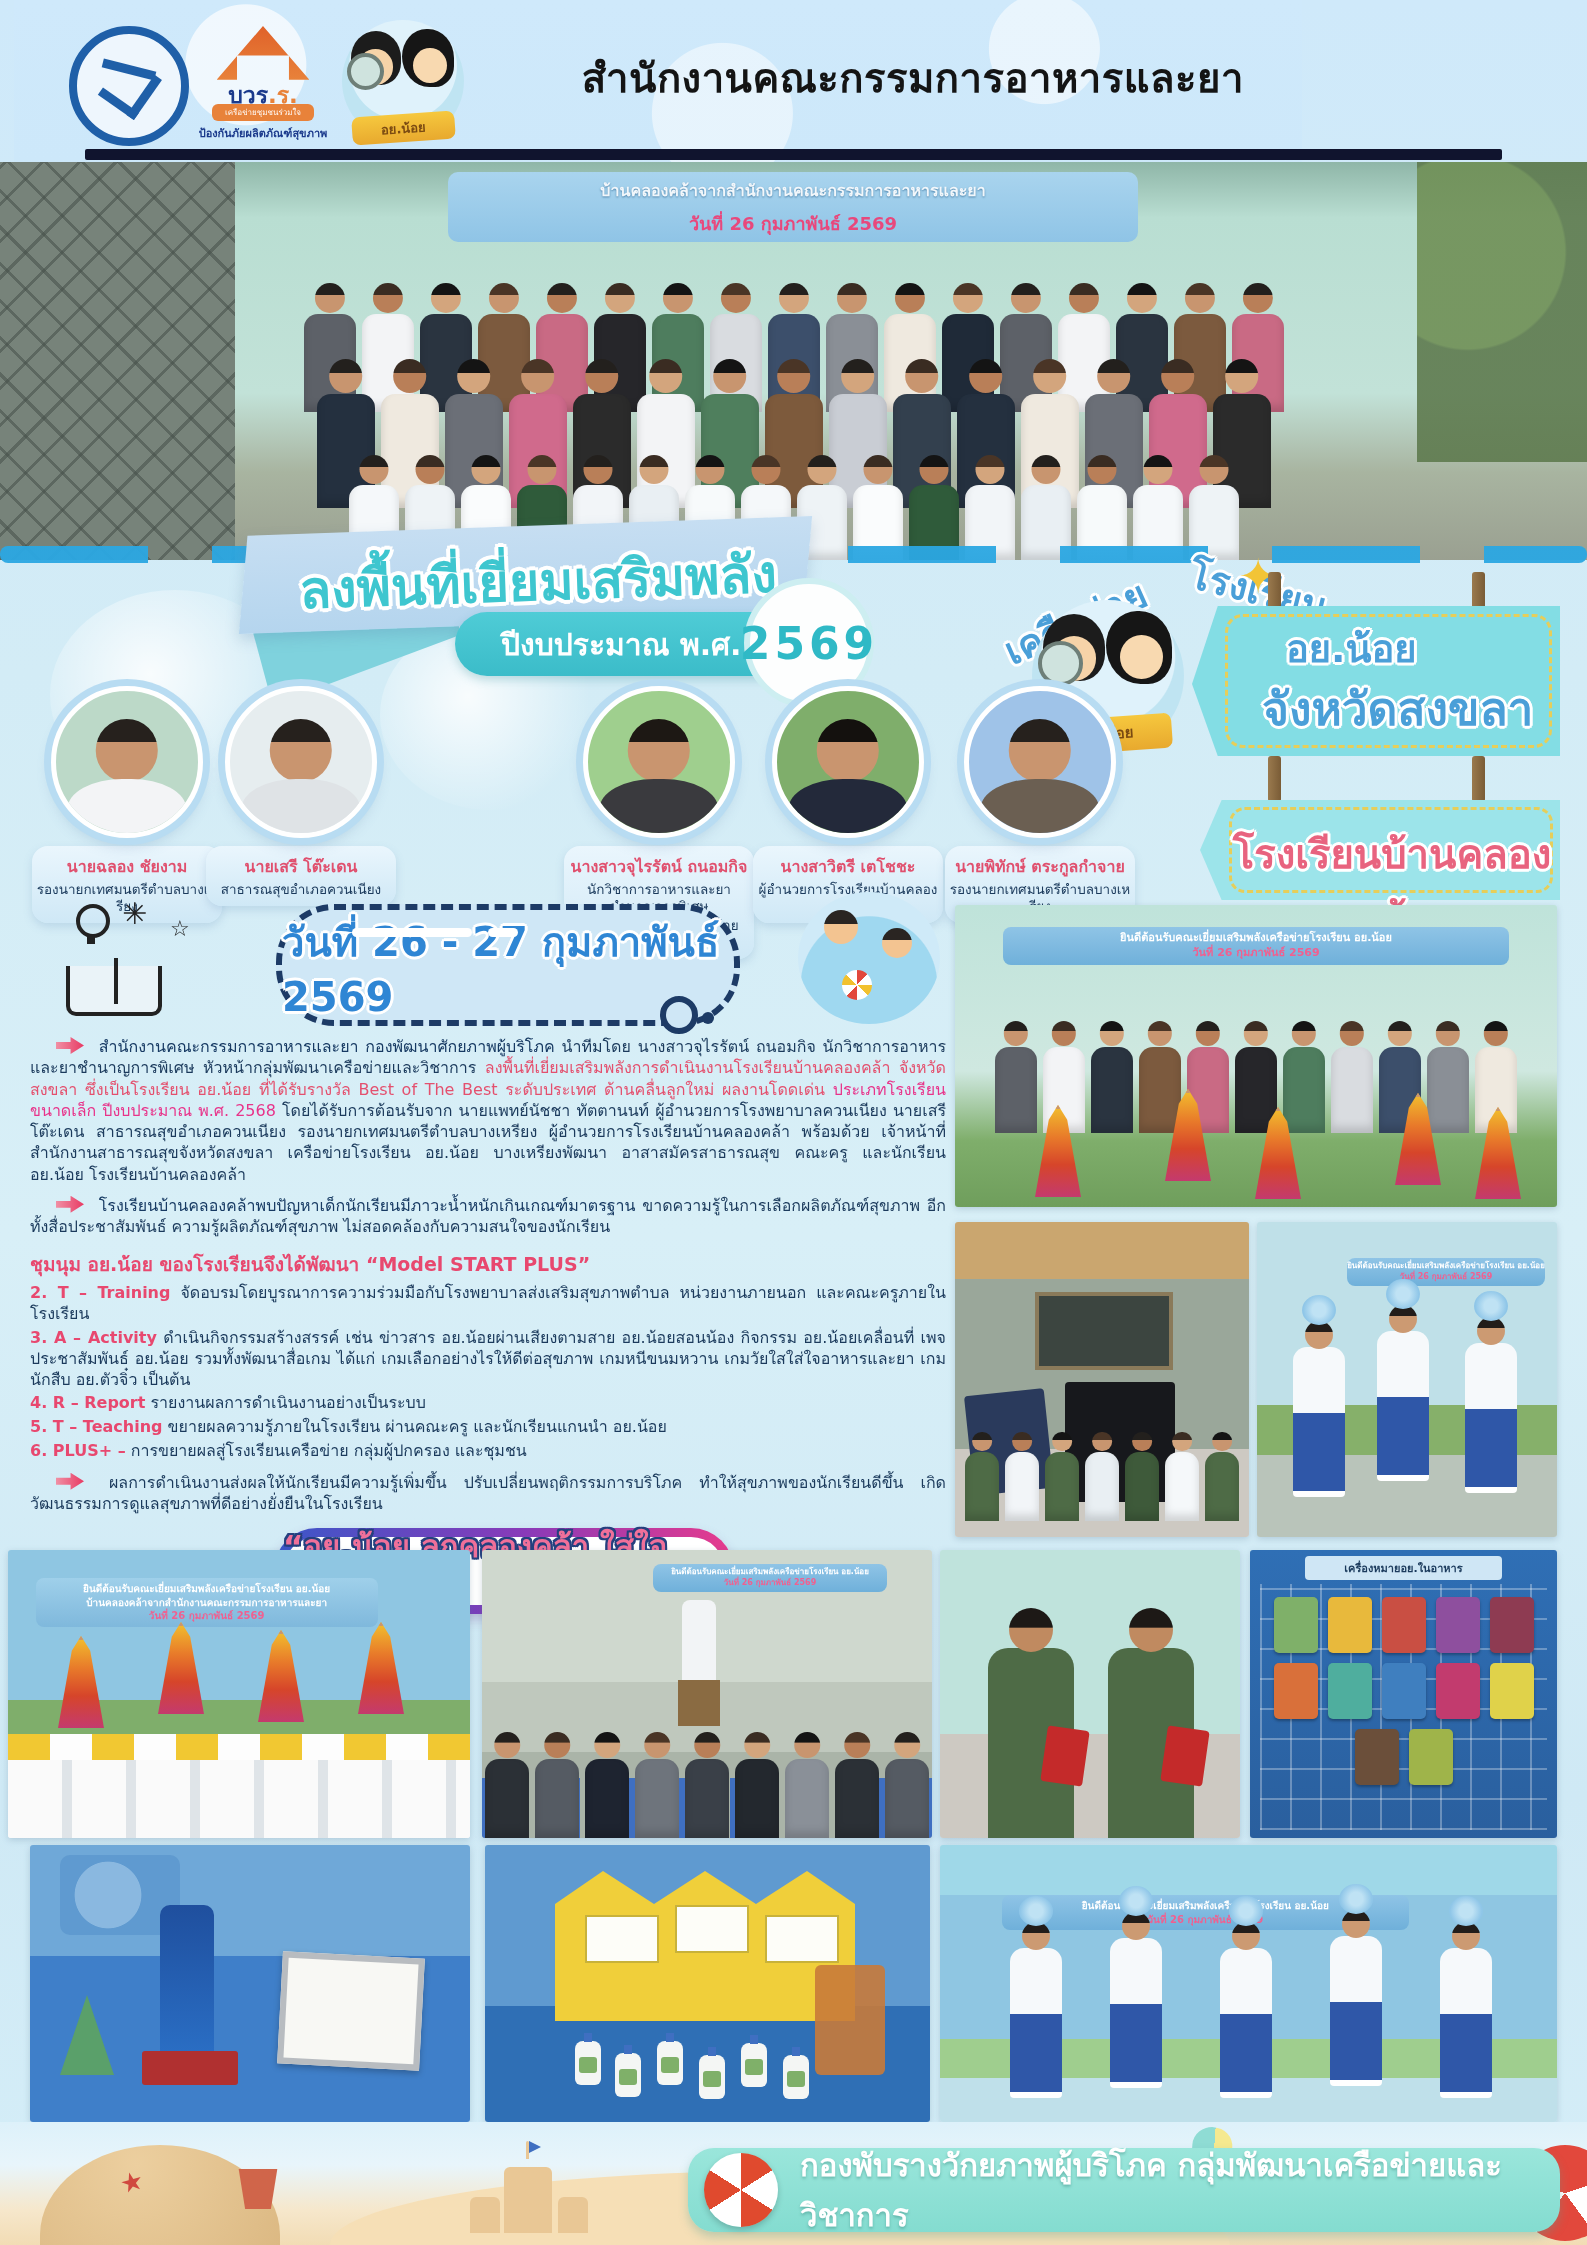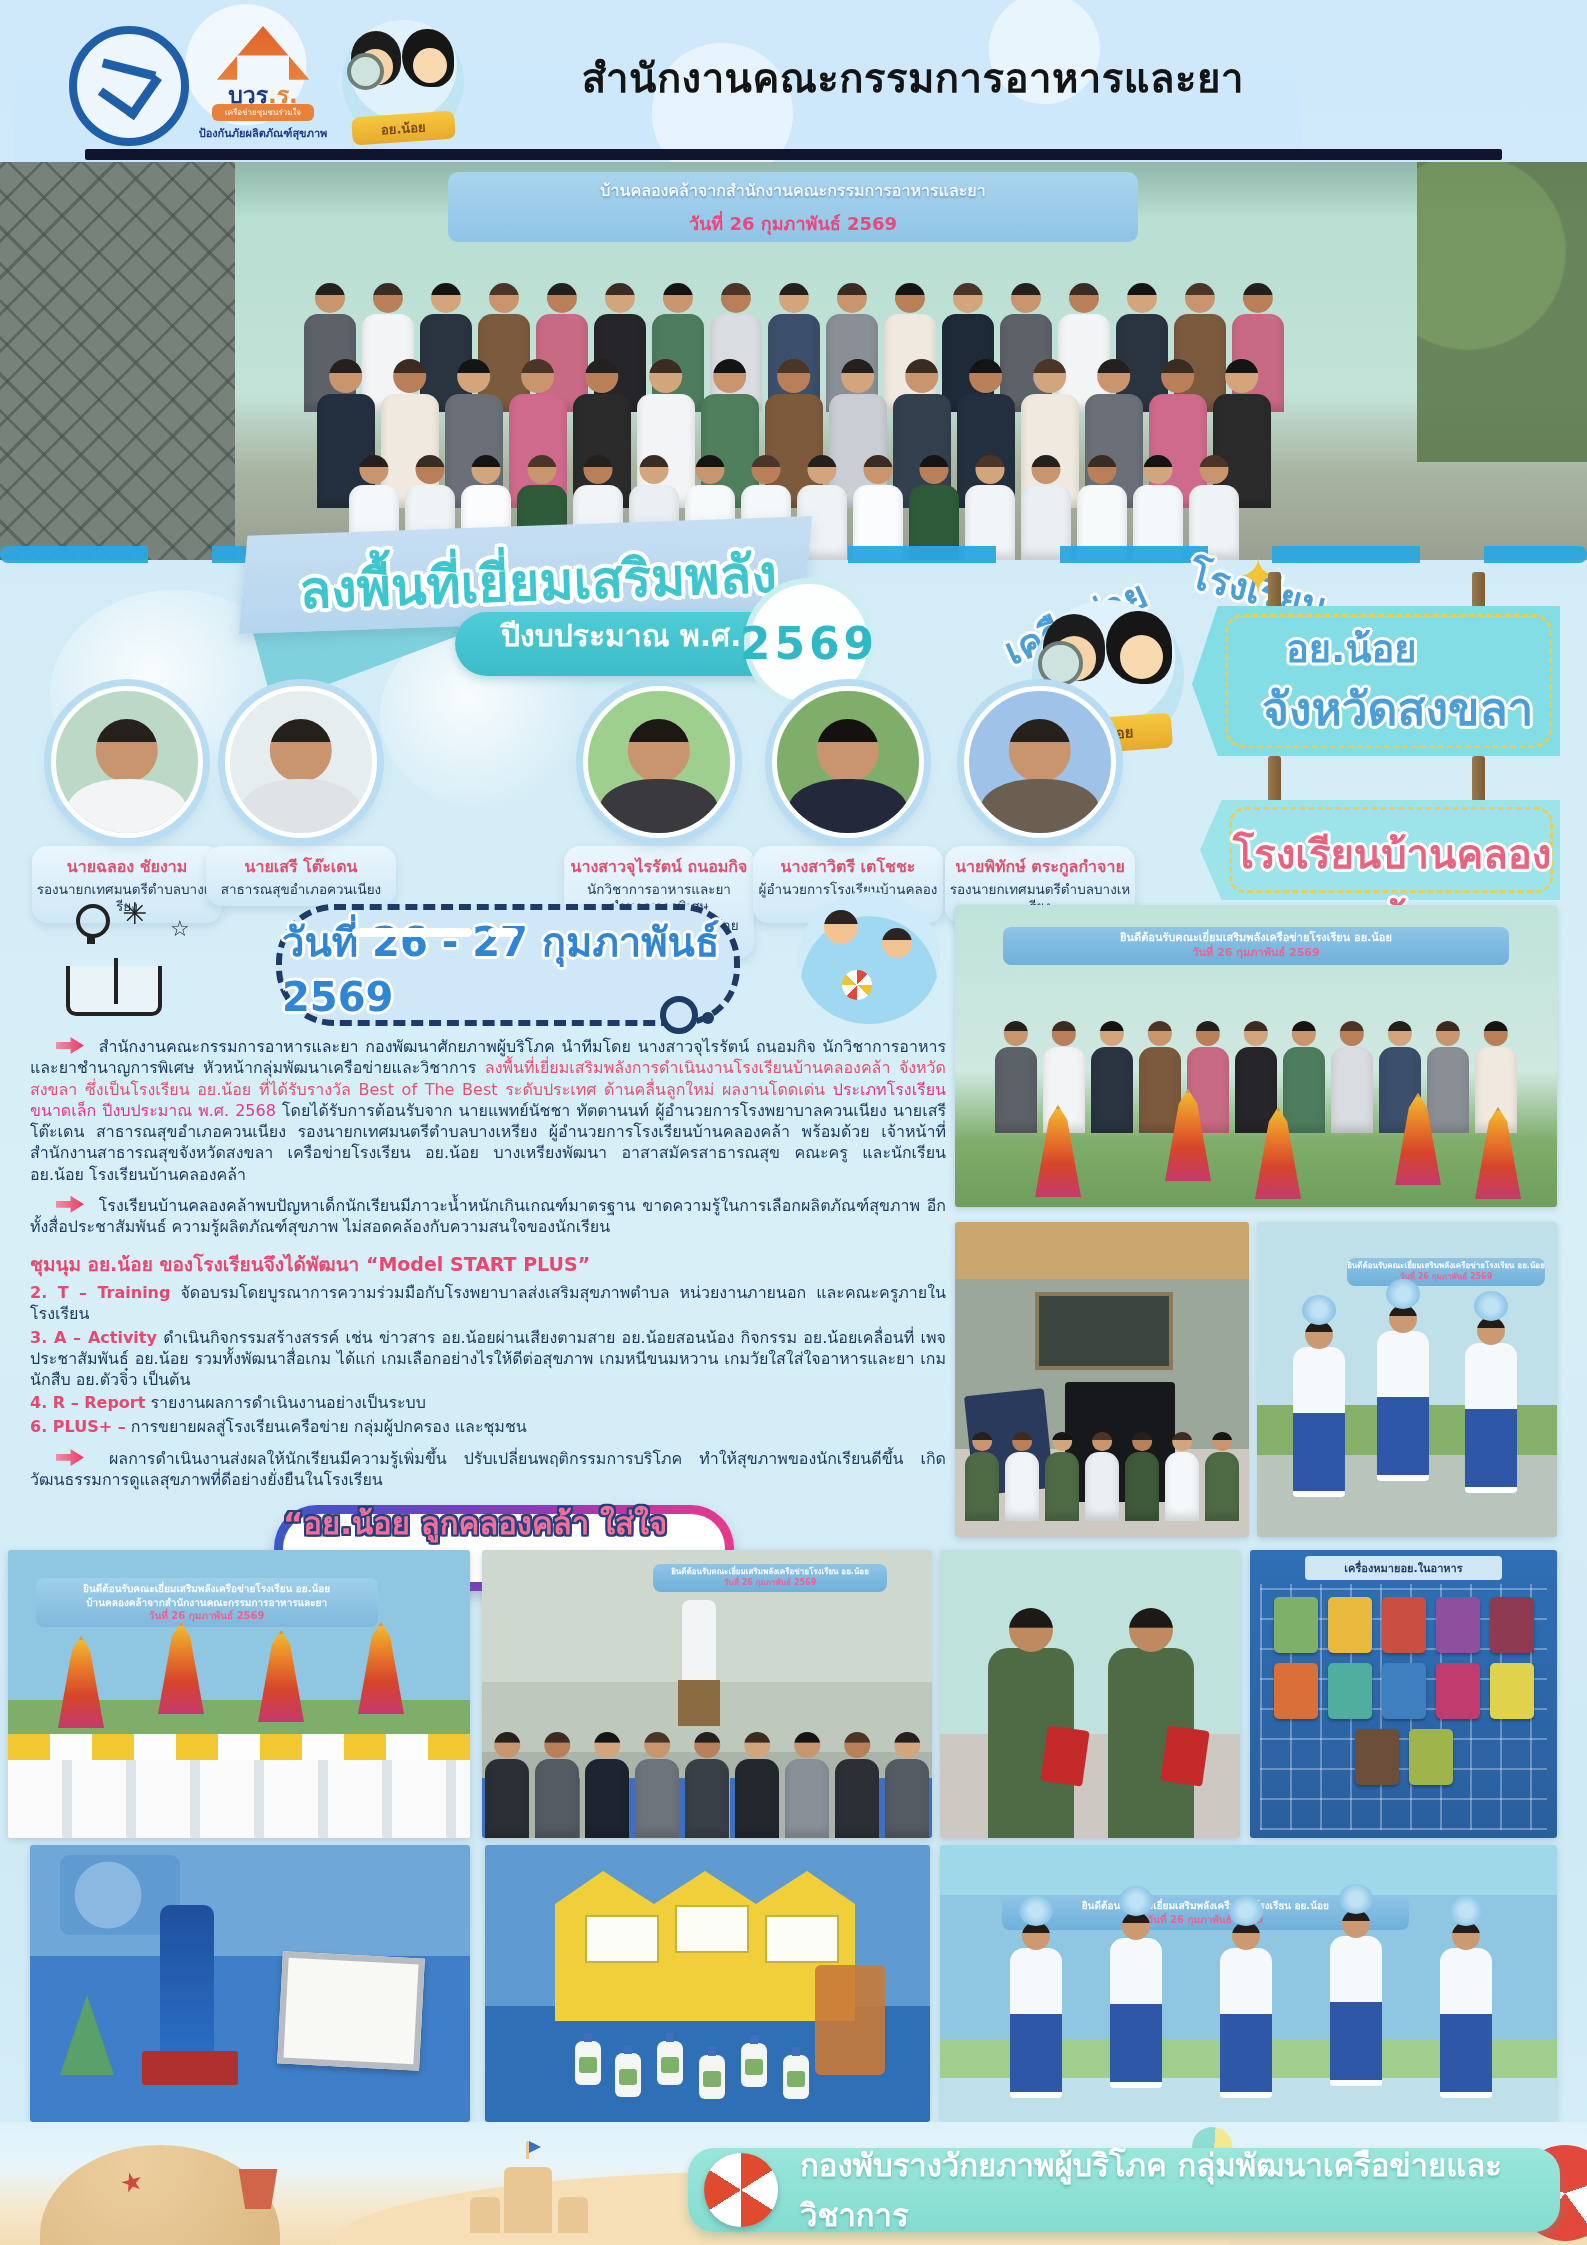--- a/index.html
+++ b/index.html
@@ -55,21 +55,21 @@
   .person{flex:0 0 auto;position:relative;width:var(--w,40px);height:72%;margin:0 3px;border-radius:14px 14px 0 0;box-shadow:inset 0 -6px 8px rgba(0,0,0,.15);}
   .phead{position:absolute;top:calc(var(--w,40px) * -0.60);left:50%;transform:translateX(-50%);width:calc(var(--w,40px) * .58);height:calc(var(--w,40px) * .58);border-radius:50%;}
 
   .brush{left:0;top:546px;width:1587px;height:17px;background:repeating-linear-gradient(90deg,#2ba7e2 0 148px,rgba(0,0,0,0) 148px 212px);border-radius:8px;opacity:.95;}
 
   
   .shell{border-radius:50%;background:radial-gradient(circle at 40% 40%,rgba(255,255,255,.85),rgba(255,255,255,0) 70%);}
   .ribbon{left:243px;top:526px;width:565px;height:98px;background:linear-gradient(180deg,#c6def2,#b5d5ee);transform:rotate(-2deg) skewX(-7deg);box-shadow:0 6px 14px rgba(90,130,170,.25);}
   .ribbon-tail{left:250px;top:612px;width:210px;height:90px;background:#7fd2dd;clip-path:polygon(0 0,100% 0,100% 30%,10% 100%);transform:rotate(-2deg);}
   .ribbon-text{left:268px;top:540px;width:540px;text-align:center;font-size:52px;font-weight:800;color:#3ec6cf;transform:rotate(-2deg);}
-  .fiscal{left:455px;top:612px;width:400px;height:64px;background:linear-gradient(180deg,#4fccd6,#3bbcc9);border-radius:46px;display:flex;align-items:flex-start;box-shadow:0 4px 10px rgba(60,150,160,.3);}
+  .fiscal{left:455px;top:612px;width:400px;height:64px;background:linear-gradient(180deg,#4fccd6,#3bbcc9);border-radius:46px;display:flex;align-items:center;box-shadow:0 4px 10px rgba(60,150,160,.3);}
   .fiscal span{margin-left:46px;font-size:30px;font-weight:800;color:#fff;}
   .year{left:744px;top:578px;width:118px;height:118px;border-radius:50%;background:#fdfefe;border:6px solid #cdeef1;display:flex;align-items:center;justify-content:center;font-size:44px;font-weight:800;color:#2fb9c6;letter-spacing:4px;}
   .curved{font-size:38px;font-weight:800;color:#4a9fd8;}
   .sparkle{color:#f2c436;font-weight:800;}
   .pole{background:linear-gradient(90deg,#9a7a4e,#7a5c36);width:13px;border-radius:3px;}
   .sign1{left:1192px;top:606px;width:368px;height:150px;background:#83dde4;clip-path:polygon(7% 0,100% 0,100% 100%,7% 100%,0 52%);}
   .sign1 .dash{position:absolute;left:9%;top:8px;right:8px;bottom:8px;border:3px dashed #e6ce5a;border-radius:18px;}
   .sign2{left:1200px;top:800px;width:360px;height:100px;background:#9ce4ea;clip-path:polygon(6% 0,100% 0,100% 100%,6% 100%,0 50%);}
   .sign2 .dash{position:absolute;left:8%;top:7px;right:7px;bottom:7px;border:3px dashed #e6ce5a;border-radius:16px;}
   .s1t1{left:1286px;top:618px;font-size:38px;font-weight:800;color:#4a9fd8;}
@@ -451,20 +451,21 @@
       <i class="arr"></i>
       <span class="lead pink">โรงเรียนบ้านคลองคล้าพบปัญหาเด็กนักเรียนมีภาวะน้ำหนักเกินเกณฑ์มาตรฐาน</span>
       <span>ขาดความรู้ในการเลือกผลิตภัณฑ์สุขภาพ อีกทั้งสื่อประชาสัมพันธ์ ความรู้ผลิตภัณฑ์สุขภาพ ไม่สอดคล้องกับความสนใจของนักเรียน</span>
     </p>
 
     <div class="mheading">ชุมนุม อย.น้อย ของโรงเรียนจึงได้พัฒนา “Model START PLUS”</div>
 
     <div class="step"><span class="k">2. T – Training</span> <span>จัดอบรมโดยบูรณาการความร่วมมือกับโรงพยาบาลส่งเสริมสุขภาพตำบล หน่วยงานภายนอก และคณะครูภายในโรงเรียน</span></div>
     <div class="step"><span class="k">3. A – Activity</span> <span>ดำเนินกิจกรรมสร้างสรรค์ เช่น ข่าวสาร อย.น้อยผ่านเสียงตามสาย อย.น้อยสอนน้อง กิจกรรม อย.น้อยเคลื่อนที่ เพจประชาสัมพันธ์ อย.น้อย รวมทั้งพัฒนาสื่อเกม ได้แก่ เกมเลือกอย่างไรให้ดีต่อสุขภาพ เกมหนีขนมหวาน เกมวัยใสใส่ใจอาหารและยา เกมนักสืบ อย.ตัวจิ๋ว เป็นต้น</span></div>
     <div class="step"><span class="k">4. R – Report</span> <span>รายงานผลการดำเนินงานอย่างเป็นระบบ</span></div>
+    <div class="step"><span class="k">5. T – Teaching</span> <span>ขยายผลความรู้ภายในโรงเรียน ผ่านคณะครู และนักเรียนแกนนำ อย.น้อย</span></div>
     <div class="step"><span class="k">6. PLUS+ –</span> <span>การขยายผลสู่โรงเรียนเครือข่าย กลุ่มผู้ปกครอง และชุมชน</span></div>
 
     <p class="para">
       <i class="arr"></i>
       <span>ผลการดำเนินงานส่งผลให้นักเรียนมีความรู้เพิ่มขึ้น ปรับเปลี่ยนพฤติกรรมการบริโภค ทำให้สุขภาพของนักเรียนดีขึ้น เกิดวัฒนธรรมการดูแลสุขภาพที่ดีอย่างยั่งยืนในโรงเรียน</span>
     </p>
 
     <div class="slogan-wrap">
       <div class="slogan-in">
           <span class="on">“อย.น้อย ลูกคลองคล้า ใส่ใจสุขภาพ”</span>

